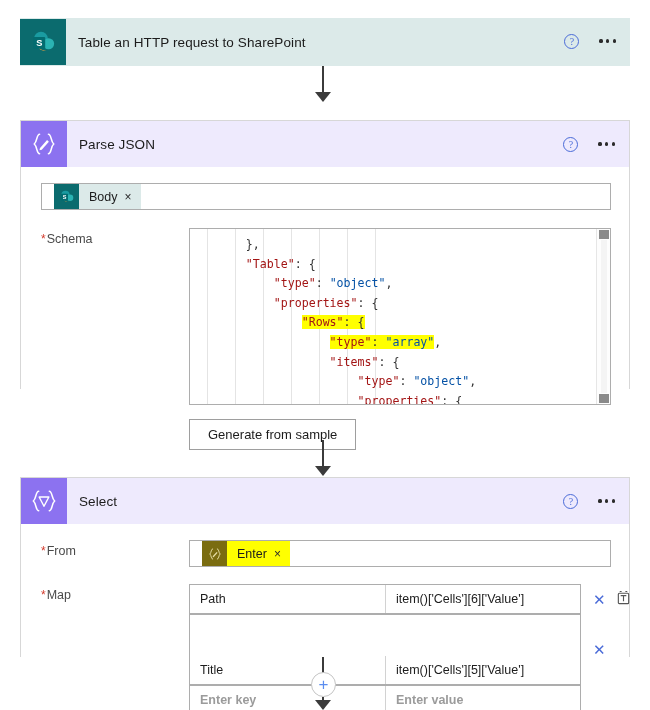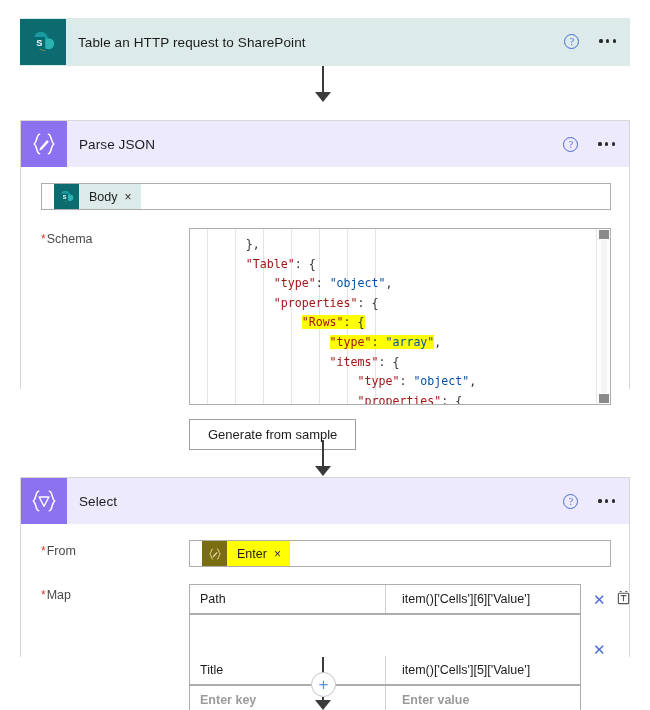--- a/index.html
+++ b/index.html
@@ -220,21 +220,20 @@
   
   .map-table {
     border: 1px solid #adadad;
     width: 392px;
     background: #ffffff;
   }
   .map-row {
     display: flex;
     height: 29px;
     border-bottom: 1px solid #d2d2d2;
-    gap: 6px;
   }
   .map-row:last-child { border-bottom: none; }
   .map-cell {
     display: flex;
     align-items: center;
     font-size: 12.5px;
     color: #1c1c1c;
     padding: 0 10px;
     overflow: hidden;
     white-space: nowrap;

